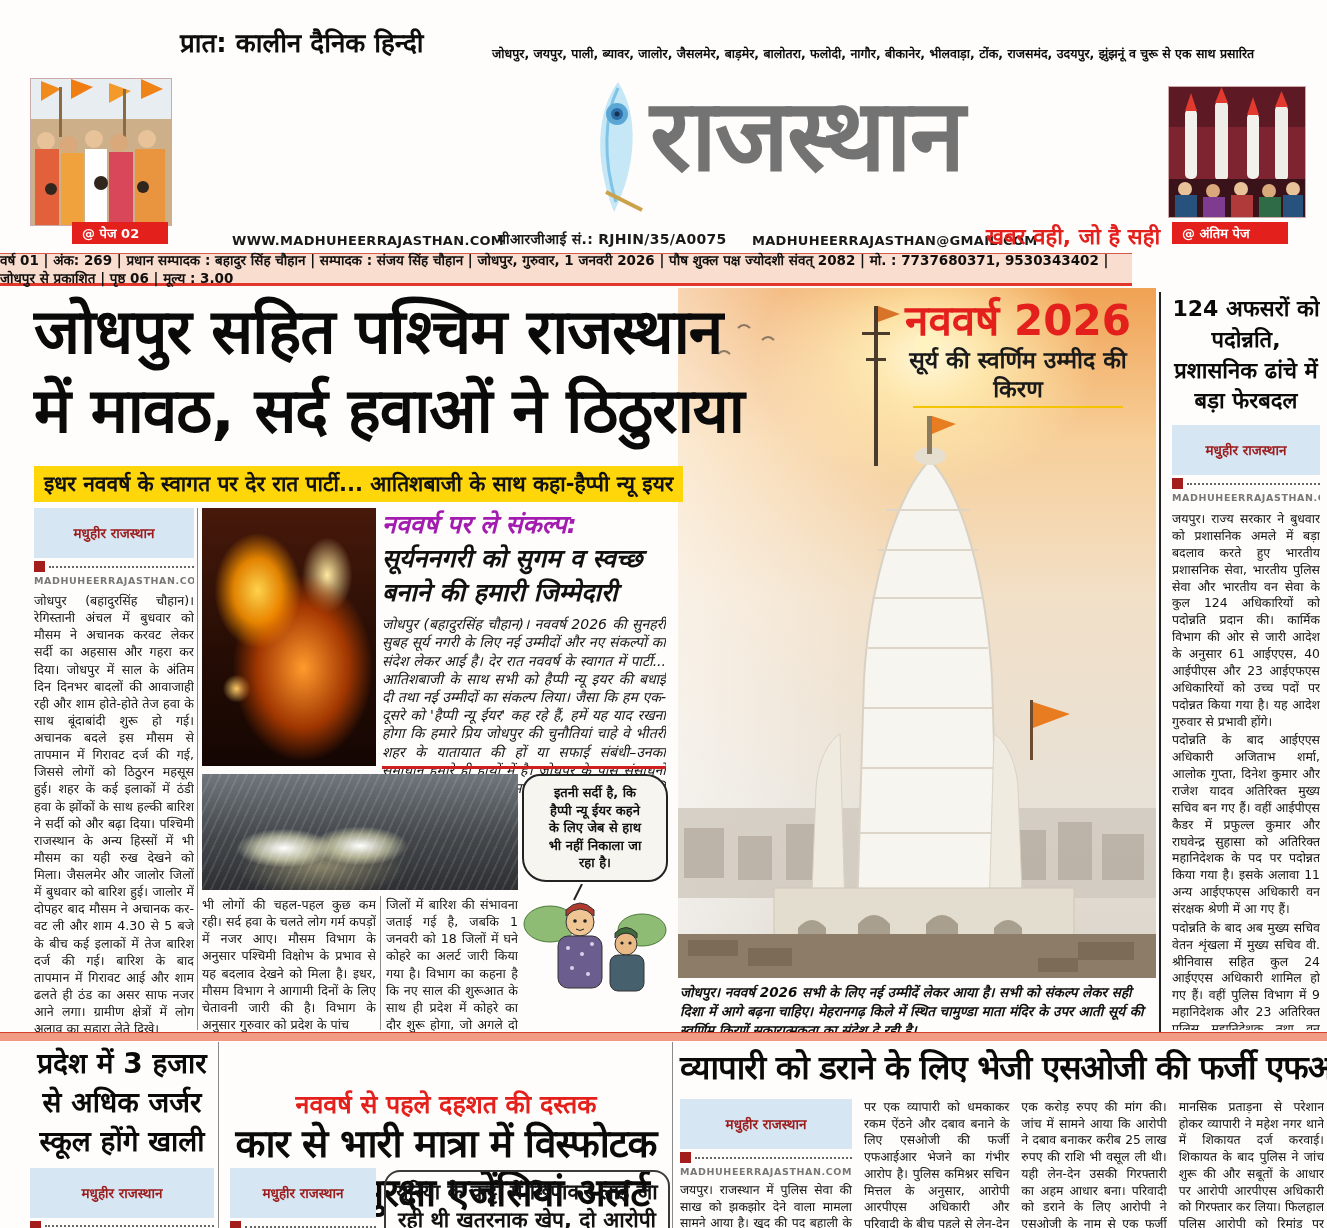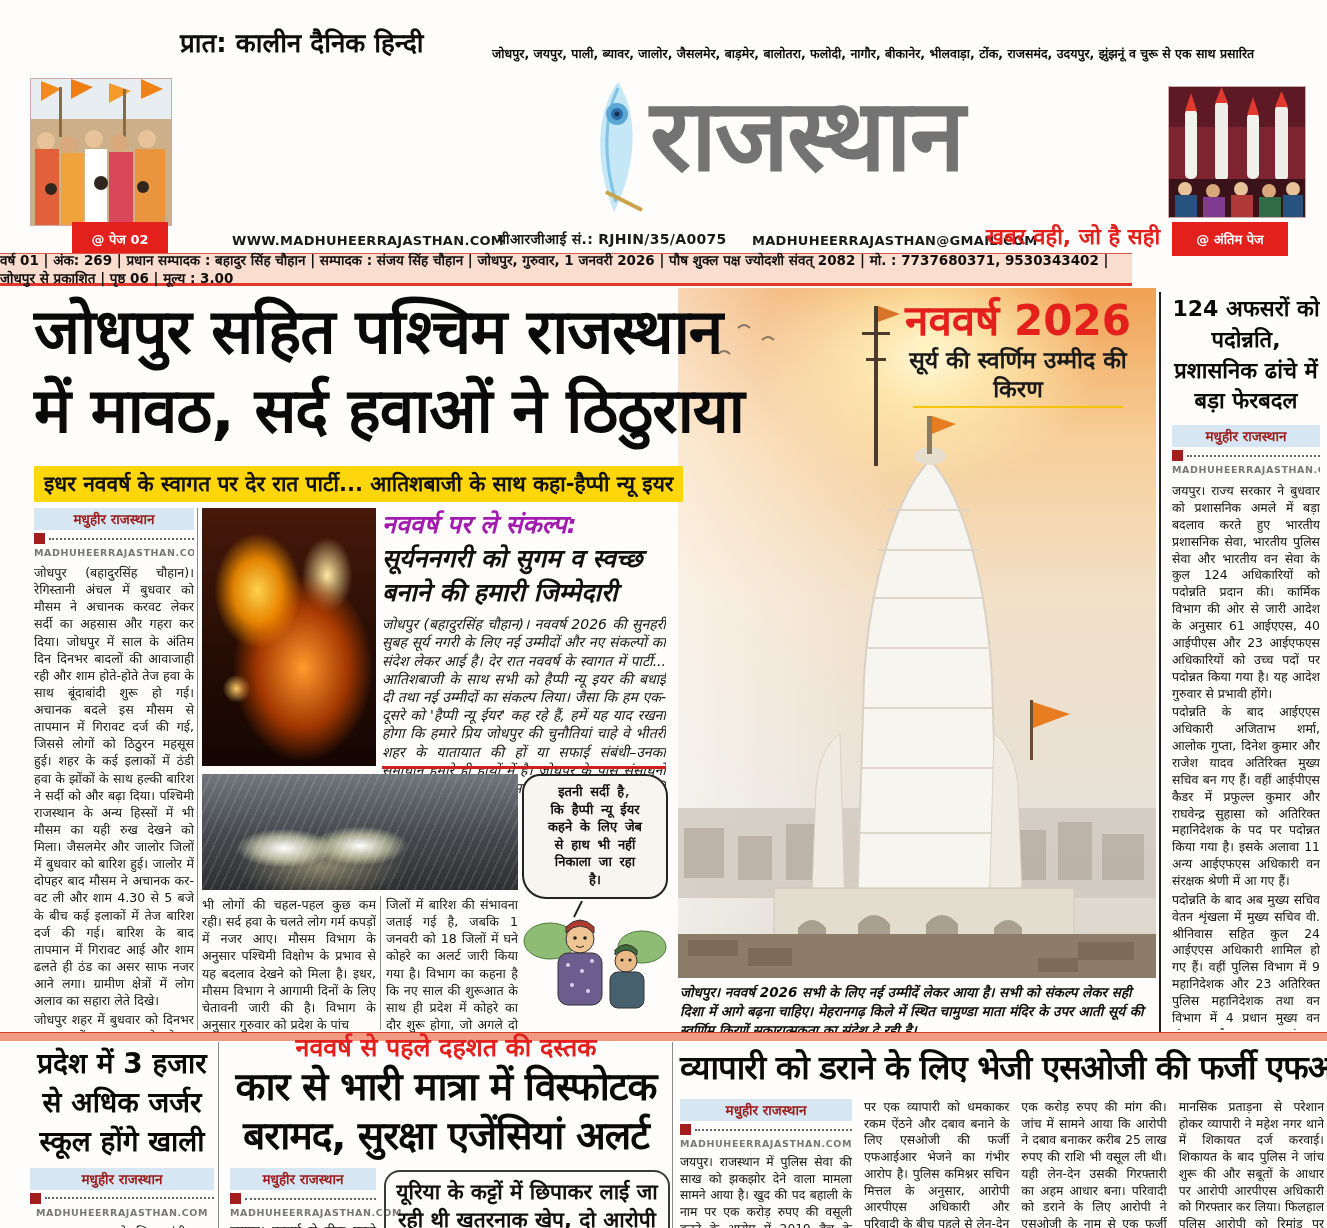--- a/index.html
+++ b/index.html
@@ -7,55 +7,55 @@
   #page{position:relative; width:1327px; height:1228px; margin:0 auto; background:#fffdfb; overflow:hidden; color:#111;}
   .abs{position:absolute;}
 
   
   .tagline{font-size:26px; font-weight:800; color:#0d0d0d; white-space:nowrap;}
   .cities{font-size:12.5px; font-weight:700; color:#0d0d0d; line-height:1.25;margin-top:28px;}
   .title-red{font-size:118px; font-weight:800; color:#e4201d; line-height:1; letter-spacing:-3px;}
   .title-black{font-size:100px; font-weight:800; color:#737373; line-height:1; letter-spacing:-2px;}
   .mast-small{font-size:13px; font-weight:700; color:#1a1a1a; letter-spacing:.3px;}
   .slogan{font-size:22px; font-weight:800; color:#e4201d;}
-  .page-badge{background:#e4201d; color:#fff; font-size:13px; font-weight:700; padding:8px 10px; text-align:center;}
+  .page-badge{background:#e4201d; color:#fff; font-size:13px; font-weight:700; padding:2px 10px; text-align:left;}
   .header-photo{border:1px solid #caa; overflow:hidden;}
 
   
   .infobar{background:#f9ddcf; border-top:1px solid #d8584a; border-bottom:3px solid #e0372a;
            font-size:13.5px; font-weight:700; color:#12100e; display:flex; align-items:center; justify-content:center;}
 
   
   .main-headline{font-size:62px; font-weight:800; line-height:1.28; color:#0a0a0a; letter-spacing:-1px;}
   .subhead-yellow{background:#ffd60a; display:inline-block; padding:3px 10px 5px; font-size:21px; font-weight:800; color:#111;}
   .overlay-title{font-size:42px; font-weight:800; color:#e4201d; text-align:center; line-height:1;}
   .overlay-sub{font-size:23px; font-weight:800; color:#1a1a1a; text-align:center; line-height:1.25; margin-top:4px;}
   .side-headline{font-size:22px; font-weight:800; text-align:center; line-height:1.4; color:#0a0a0a;}
 
   
-  .byline-bar{background:#d6e6f2; color:#9c1b1b; font-size:13.5px; font-weight:800; text-align:center; padding:2px 0;}
+  .byline-bar{background:#d6e6f2; color:#9c1b1b; font-size:13.5px; font-weight:800; text-align:center; padding:16px 0;}
   .byline-dots{display:flex; align-items:center; margin-top:3px;}
   .byline-sq{width:11px; height:11px; background:#a31d1d; flex:0 0 auto;}
   .byline-dotline{flex:1; border-top:2px dotted #666; margin-left:4px;}
   .byline-site{font-size:9.5px; font-weight:700; color:#777; text-align:center; letter-spacing:.6px; margin-top:3px;}
 
   
   .bodytext{font-size:12.6px; line-height:1.36; text-align:justify; color:#141414;}
   .bodytext p{margin:0 0 2px 0; text-indent:0;}
   .italictext{font-size:14px; line-height:1.3; text-align:justify; font-style:italic; font-weight:500; color:#151515;}
   .caption{font-size:13.5px; font-style:italic; font-weight:600; line-height:1.4; color:#101010;}
 
   .vline{background:#8a8a8a; width:1px;}
   .vline-dark{background:#222; width:2px;}
   .rule-red{background:#cf1f1f;}
   .rule-salmon{background:#f19a84; border-top:1px solid #d6402a;}
 
   
   .bubble{border:2px solid #222; border-radius:18px 22px 20px 24px; background:#f7f5ef; padding:8px 24px;
-          font-size:13px; font-weight:700; text-align:center; line-height:1.35;font-family:Liberation Mono, monospace;}
+          font-size:13px; font-weight:700; text-align:center; line-height:1.35;}
 
   
   .school-headline{font-size:28px; font-weight:800; text-align:center; line-height:1.4; color:#0a0a0a;}
   .kicker{font-size:25px; font-weight:800; color:#e4201d; text-align:center;}
   .blast-headline{font-size:39px; font-weight:800; line-height:1.25; color:#0a0a0a; text-align:center; letter-spacing:-1px;}
   .round-box{border:2px solid #3a3a3a; border-radius:16px; padding:6px 10px; font-size:21px; font-weight:800; text-align:center; line-height:1.35;}
   .fir-headline{font-size:33px; font-weight:800; color:#0a0a0a; white-space:nowrap; letter-spacing:-1px;}
   .fir-cols{display:flex; gap:12px;}
   .fir-col{flex:1;}
 </style>
@@ -343,21 +343,21 @@
           <span class="byline-sq"></span>
           <span class="byline-dotline"></span>
         </div>
       <div class="byline-site">MADHUHEERRAJASTHAN.COM</div>
     </div>
     <div class="bodytext" style="margin-top:6px; font-size:13px;">जयपुर। राजस्थान के शिक्षा मंत्री मदन दिलावर ने कहा कि राज्य में 3 हजार 624 ऐसे सरकारी स्कूल हैं, जिनकी इमारतें बहुत पुरानी और जर्जर हो चुकी हैं। इन स्कूलों में पढ़ने</div>
   </div>
 
   <div class="abs vline" style="left:218px; top:1042px; height:186px;"></div>
 
-  <div class="abs" style="left:226px; top:1029px; width:440px;">
+  <div class="abs" style="left:226px; top:1086px; width:440px;">
     <div class="kicker">नववर्ष से पहले दहशत की दस्तक</div>
     <div class="blast-headline">कार से भारी मात्रा में विस्फोटक</div>
     <div class="blast-headline">बरामद, सुरक्षा एजेंसियां अलर्ट</div>
   </div>
   <div class="abs" style="left:230px; top:1168px; width:146px;">
     <div>
       <div class="byline-bar">मधुहीर राजस्थान</div>
       <div class="byline-dots">
           <span class="byline-sq"></span>
           <span class="byline-dotline"></span>

